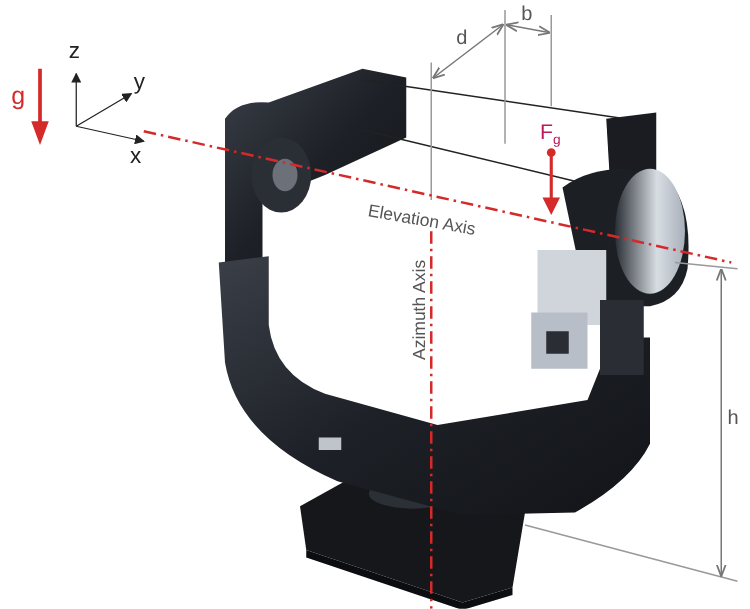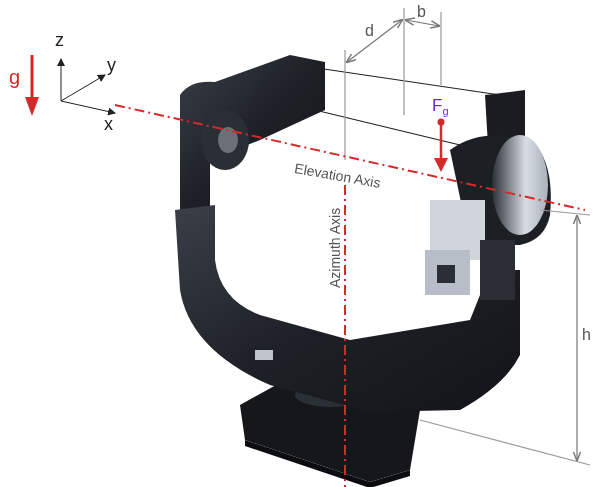--- a/index.html
+++ b/index.html
@@ -103,18 +103,18 @@
 
 <div class="lbl" style="position:absolute;left:55px;top:30px;font-size:18px;color:#222;">z</div>
 <div class="lbl" style="position:absolute;left:107px;top:55px;font-size:18px;color:#222;">y</div>
 <div class="lbl" style="position:absolute;left:104px;top:114px;font-size:18px;color:#222;">x</div>
 <div class="lbl" style="position:absolute;left:9px;top:66px;font-size:20px;color:#d42a2a;">g</div>
 
 <div class="lbl" style="position:absolute;left:365px;top:22px;font-size:16px;color:#555;">d</div>
 <div class="lbl" style="position:absolute;left:417px;top:3px;font-size:16px;color:#555;">b</div>
 <div class="lbl" style="position:absolute;left:582px;top:326px;font-size:16px;color:#555;">h</div>
 
-<div class="lbl" style="position:absolute;left:432px;top:96px;font-size:17px;color:#6d28d9;">
+<div class="lbl" style="position:absolute;left:432px;top:96px;font-size:17px;color:#be185d;">
   <span>F</span><sub style="font-size:11px;">g</sub>
 </div>
 
 <div class="lbl" style="position:absolute;left:296px;top:160px;font-size:14px;color:#555;transform:rotate(10deg);transform-origin:left top;white-space:nowrap;">Elevation Axis</div>
 <div class="lbl" style="position:absolute;left:327px;top:288px;font-size:14px;color:#555;transform:rotate(-90deg);transform-origin:left top;white-space:nowrap;">Azimuth Axis</div>
 
 </body></html>

